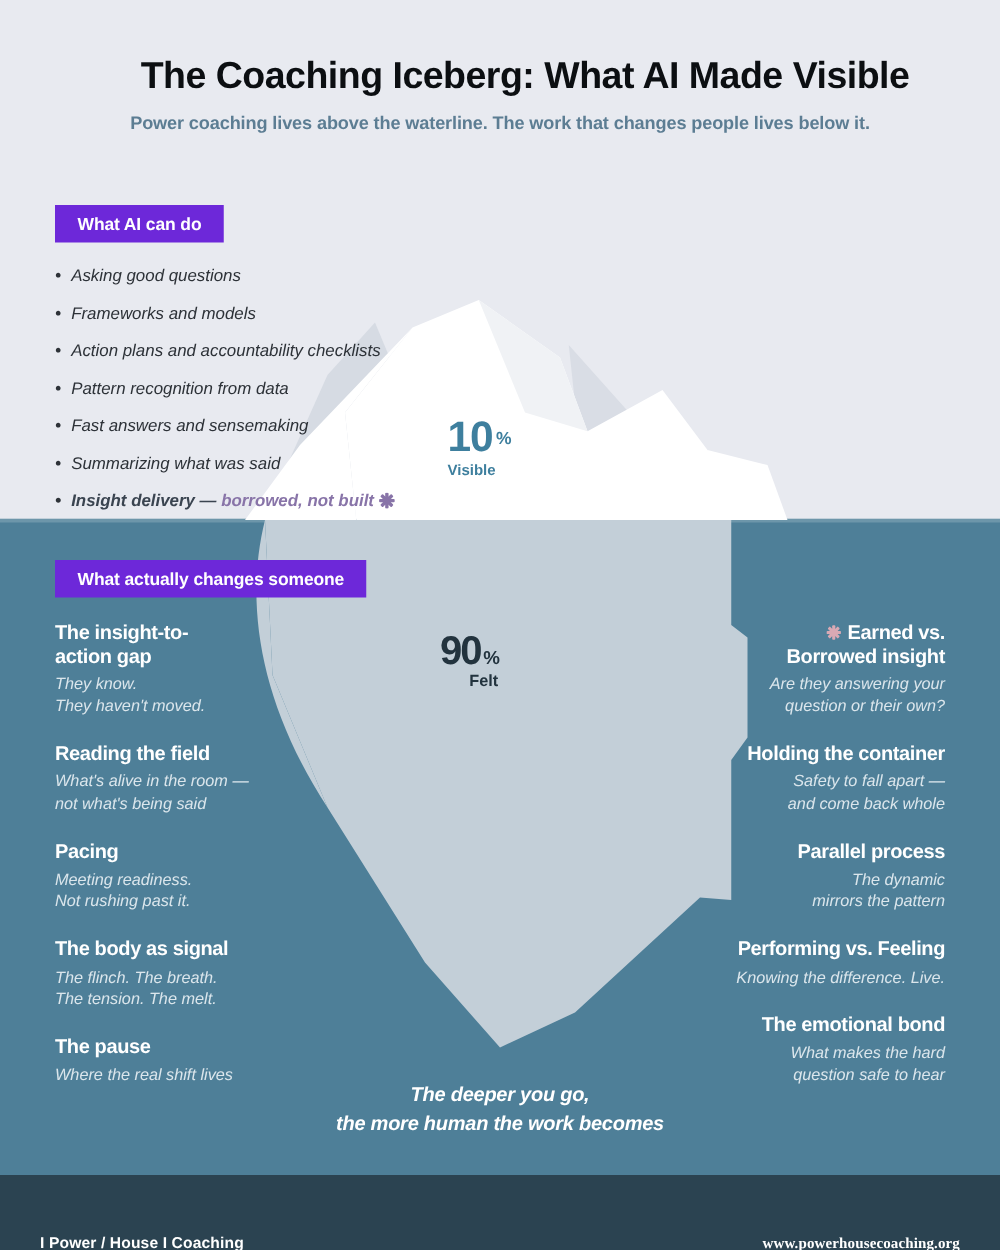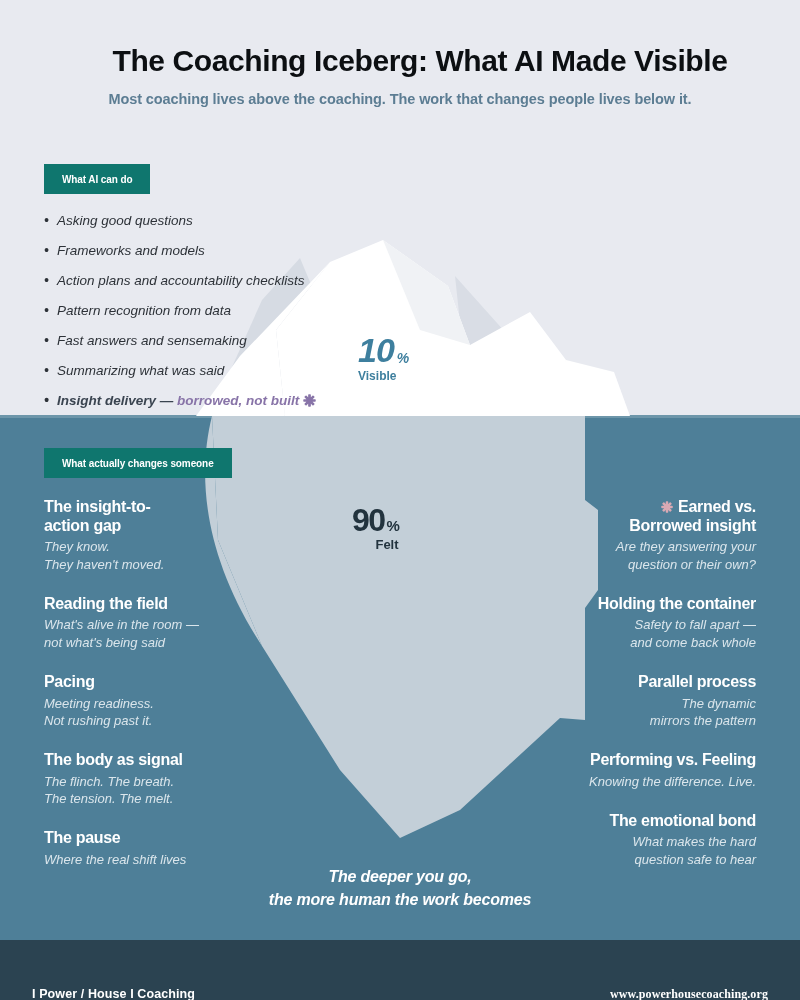--- a/index.html
+++ b/index.html
@@ -39,22 +39,22 @@
     font-size:30px; font-weight:bold; color:#0c0f12;
     letter-spacing:-0.4px; line-height:1.15;padding-left:40px;
   }
   .subtitle {
     margin-top:12px; font-size:14.5px; font-weight:bold;
     color:#5c7d93; letter-spacing:-0.1px;
   }
 
   
   .badge {
-    position:absolute; background:#0f766e; color:#fff;
-    font-size:10px; font-weight:bold; letter-spacing:-0.1px;
+    position:absolute; background:#6d28d9; color:#fff;
+    font-size:14px; font-weight:bold; letter-spacing:-0.1px;
     display:flex; align-items:center; justify-content:center;
     padding:0 18px; height:30px;
   }
   .badge-ai   { left:44px; top:164px; }
   .badge-real { left:44px; top:448px; }
 
   
   .ai-list { position:absolute; left:44px; top:212px; width:340px; }
   .ai-item {
     display:flex; align-items:flex-start; gap:8px;
@@ -137,21 +137,21 @@
 
     <polygon points="383,240 448,286 470,345 420,330" fill="#f0f2f5"></polygon>
 
     <polygon points="212,416 585,416 585,500 598,510 598,590 585,608 585,720 560,718 460,810 400,838 340,770 262,646 218,540" fill="#c3cfd8"></polygon>
 
     <path d="M212,416 C196,480 206,560 262,646 L262,646 L218,540 Z" fill="#c3cfd8"></path>
   </svg>
 
   <div class="header">
     <div class="title">The Coaching Iceberg: What AI Made Visible</div>
-    <div class="subtitle">Most coaching lives above the coaching. The work that changes people lives below it.</div>
+    <div class="subtitle">Power coaching lives above the waterline. The work that changes people lives below it.</div>
   </div>
 
   <div class="badge badge-ai">What AI can do</div>
 
   <div class="ai-list">
     <div class="ai-item">
       <span class="ai-dot">•</span>
       <span>Asking good questions</span>
     </div>
     <div class="ai-item">
@@ -182,21 +182,21 @@
               <rect x="9.5" y="0.5" width="5" height="23" rx="1.4"></rect>
               <rect x="0.5" y="9.5" width="23" height="5" rx="1.4"></rect>
               <rect x="9.5" y="0.5" width="5" height="23" rx="1.4" transform="rotate(45 12 12)"></rect>
               <rect x="0.5" y="9.5" width="23" height="5" rx="1.4" transform="rotate(45 12 12)"></rect>
             </g>
           </svg></span>
     </div>
   </div>
 
   <div class="stat-10">
-    <div style="display:flex;align-items:flex-end;font-style:italic;">
+    <div style="display:flex;align-items:center;">
       <span class="num">10</span>
       <span class="pct">%</span>
     </div>
     <div class="cap">Visible</div>
   </div>
 
   <div class="badge badge-real">What actually changes someone</div>
 
   <div class="stat-90">
     <div style="display:flex;align-items:baseline;">

